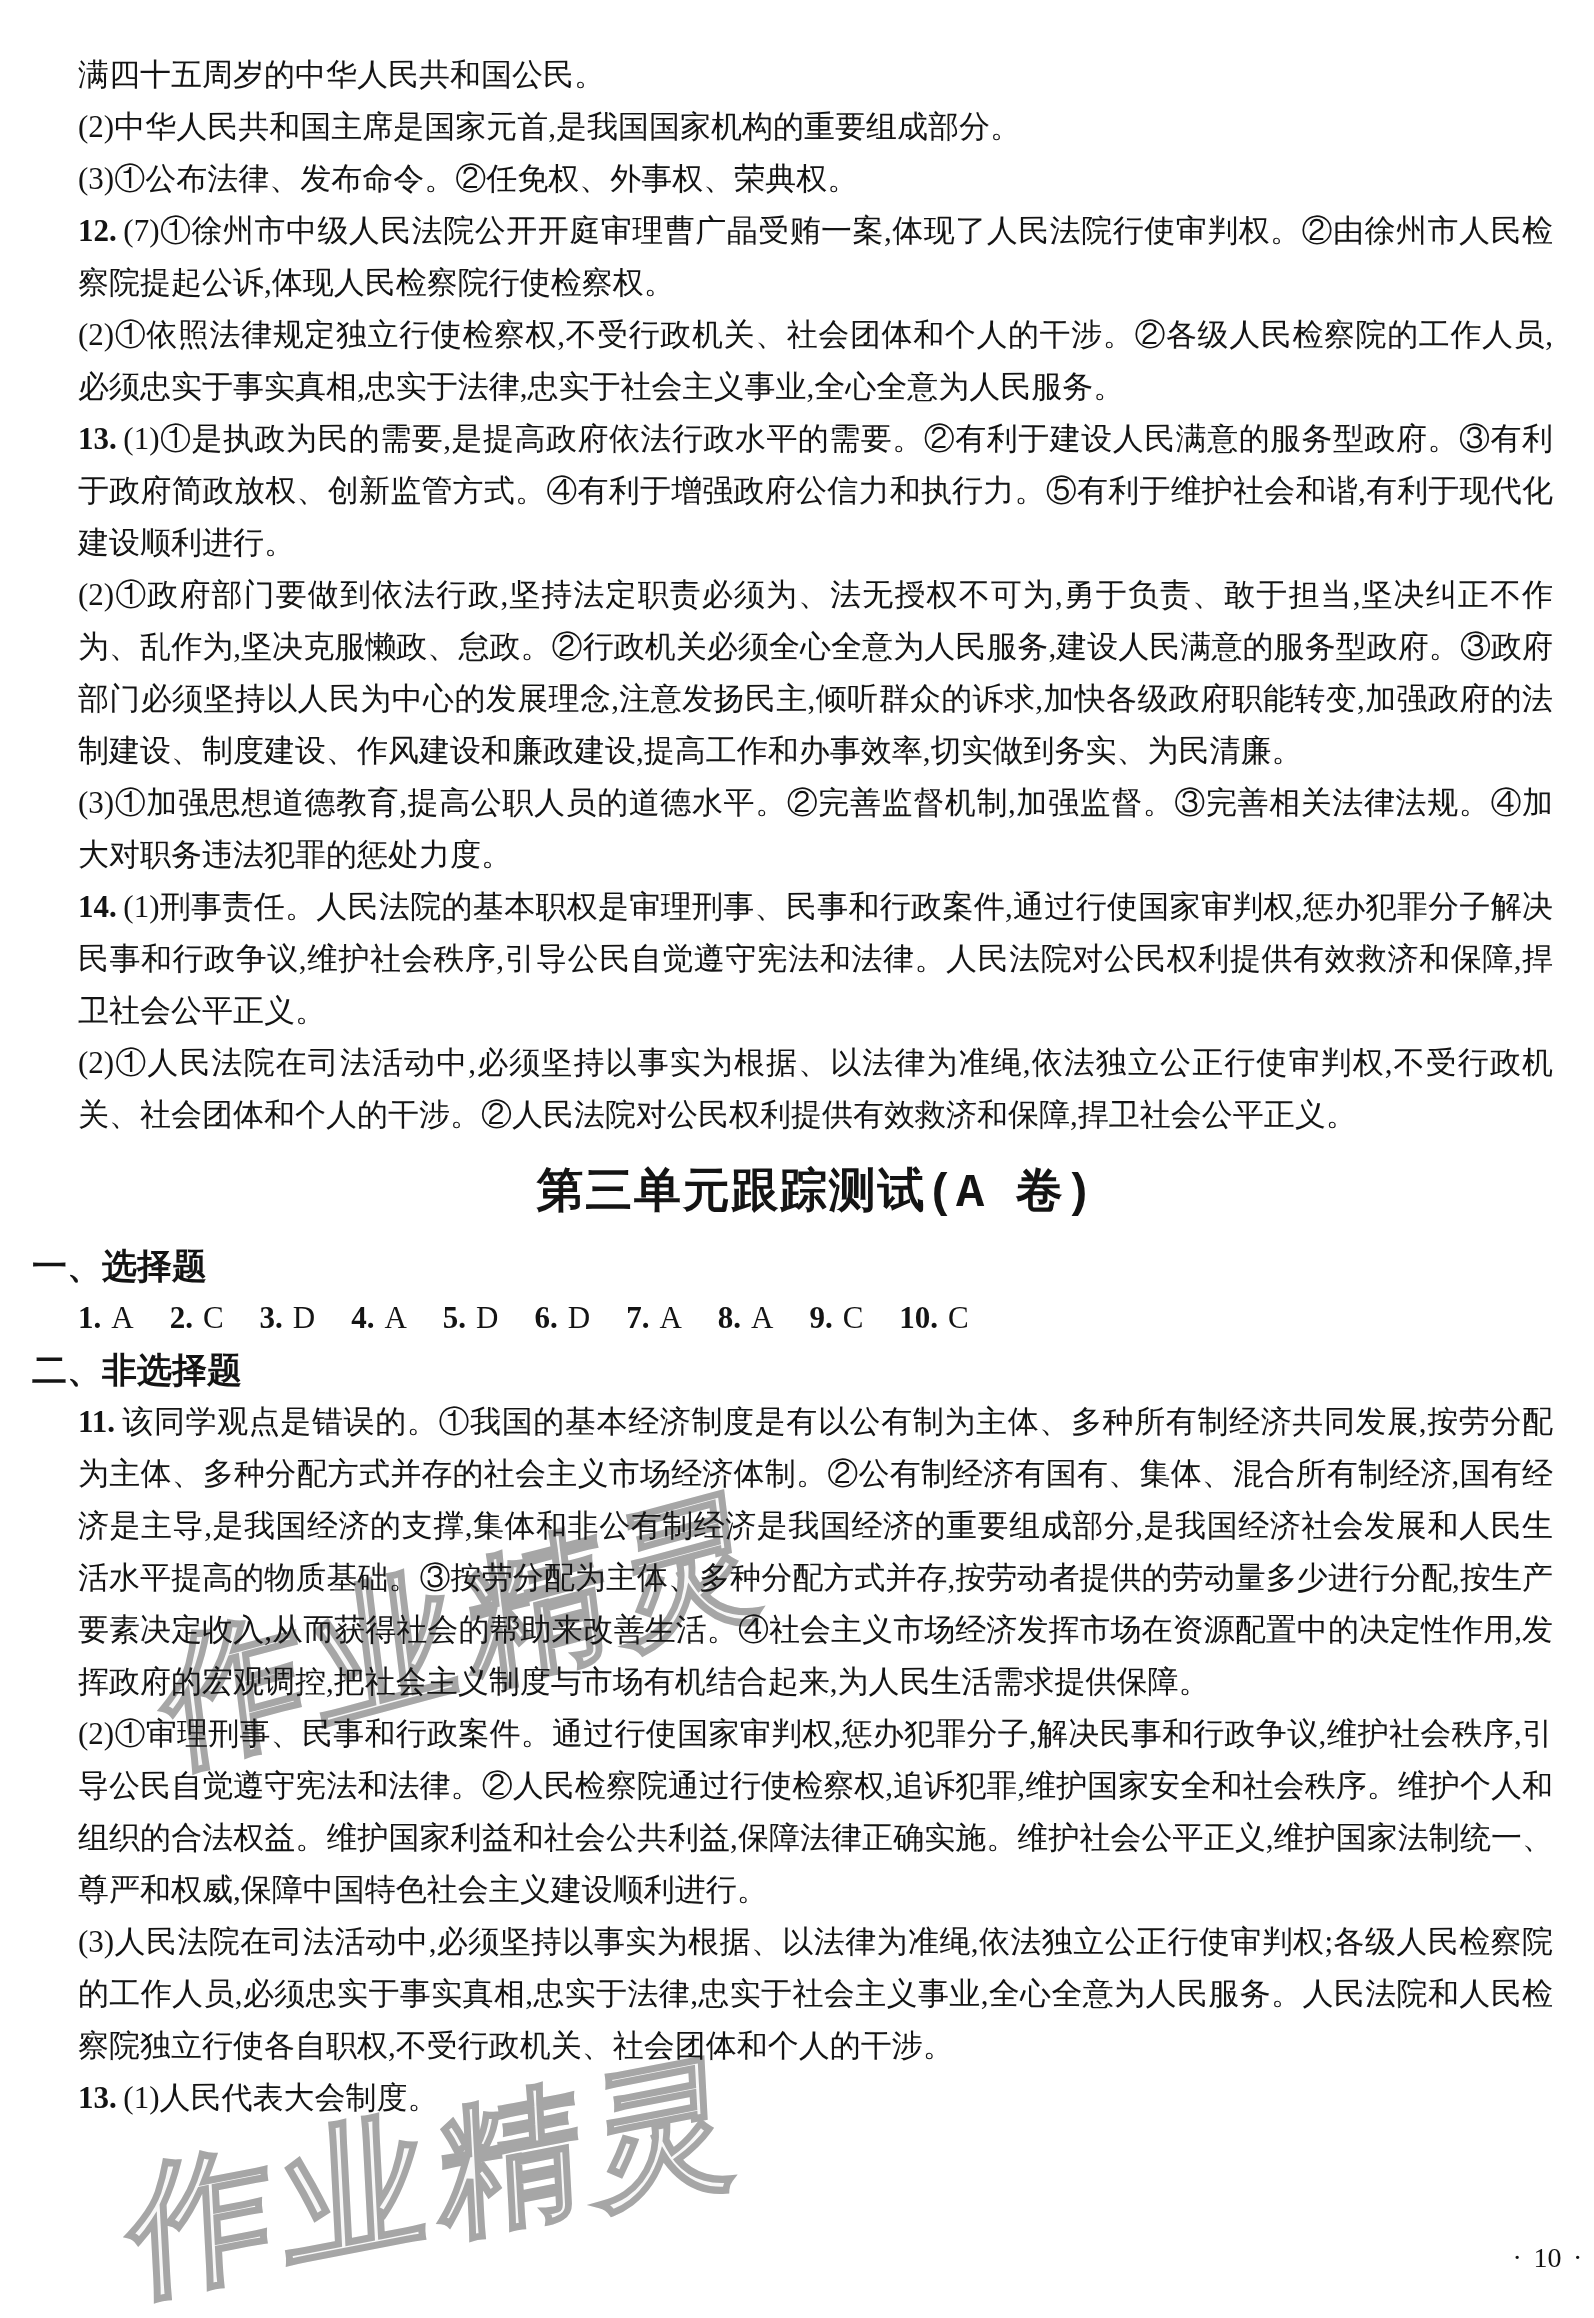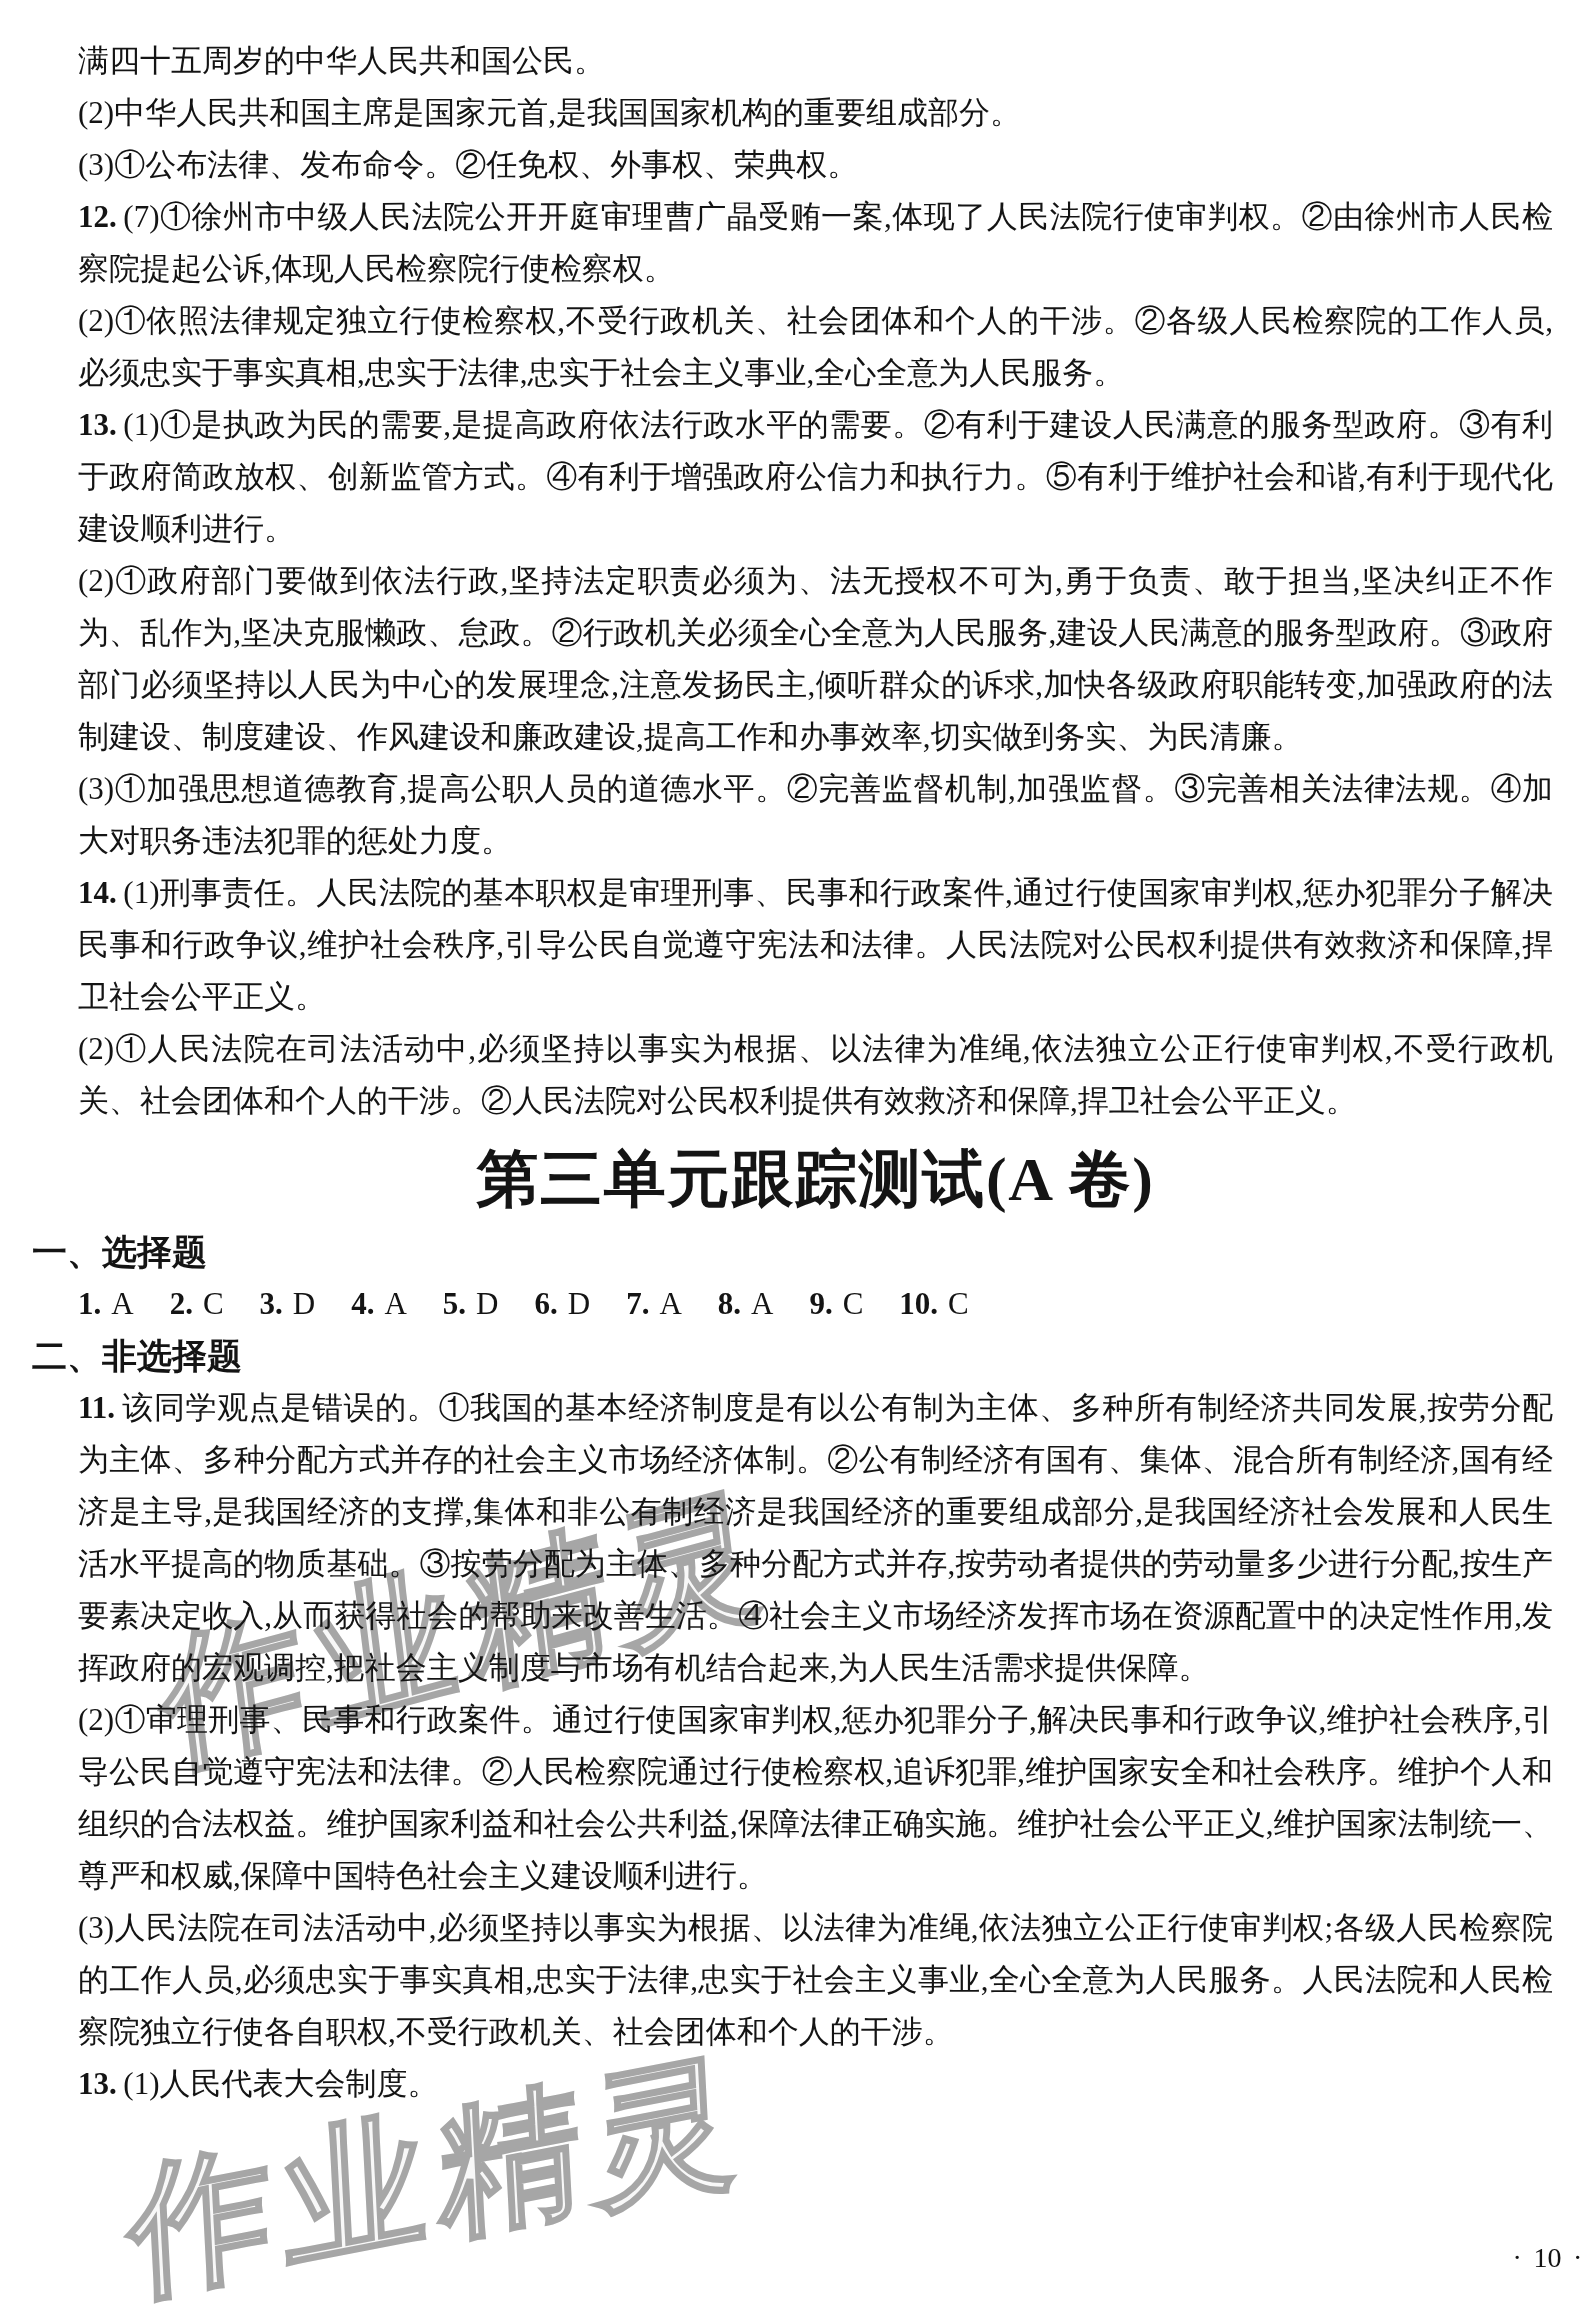--- a/index.html
+++ b/index.html
@@ -8,42 +8,42 @@
     width: 1594px;
     height: 2319px;
     background: #ffffff;
     overflow: hidden;
     font-family: "Liberation Serif", "DejaVu Serif", serif;
     color: #141414;
   }
   .content {
     position: absolute;
     left: 78px;
-    top: 35px;
+    top: 49px;
     width: 1475px;
     z-index: 2;
   }
   p.para {
     margin: 0;
     font-size: 31px;
     line-height: 52px;
     text-align: justify;
     text-justify: inter-ideograph;
     word-break: break-all;
   }
   .qnum {
     font-weight: bold;
     padding-right: 6.6px;
   }
   h1.unit-title {
     margin: 18px 0 11.6px 0;
     text-align: center;
-    font-family: Liberation Serif, serif;
+    font-family: Liberation Mono, monospace;
     font-weight: bold;
-    font-size: 62px;
+    font-size: 47px;
     line-height: 69px;
     letter-spacing: 1.7px;
   }
   h2.section-head {
     margin: 0 0 0 -46px;
     font-family: "Liberation Sans", "DejaVu Sans", sans-serif;
     font-weight: bold;
     font-size: 35px;
     line-height: 52px;
   }

